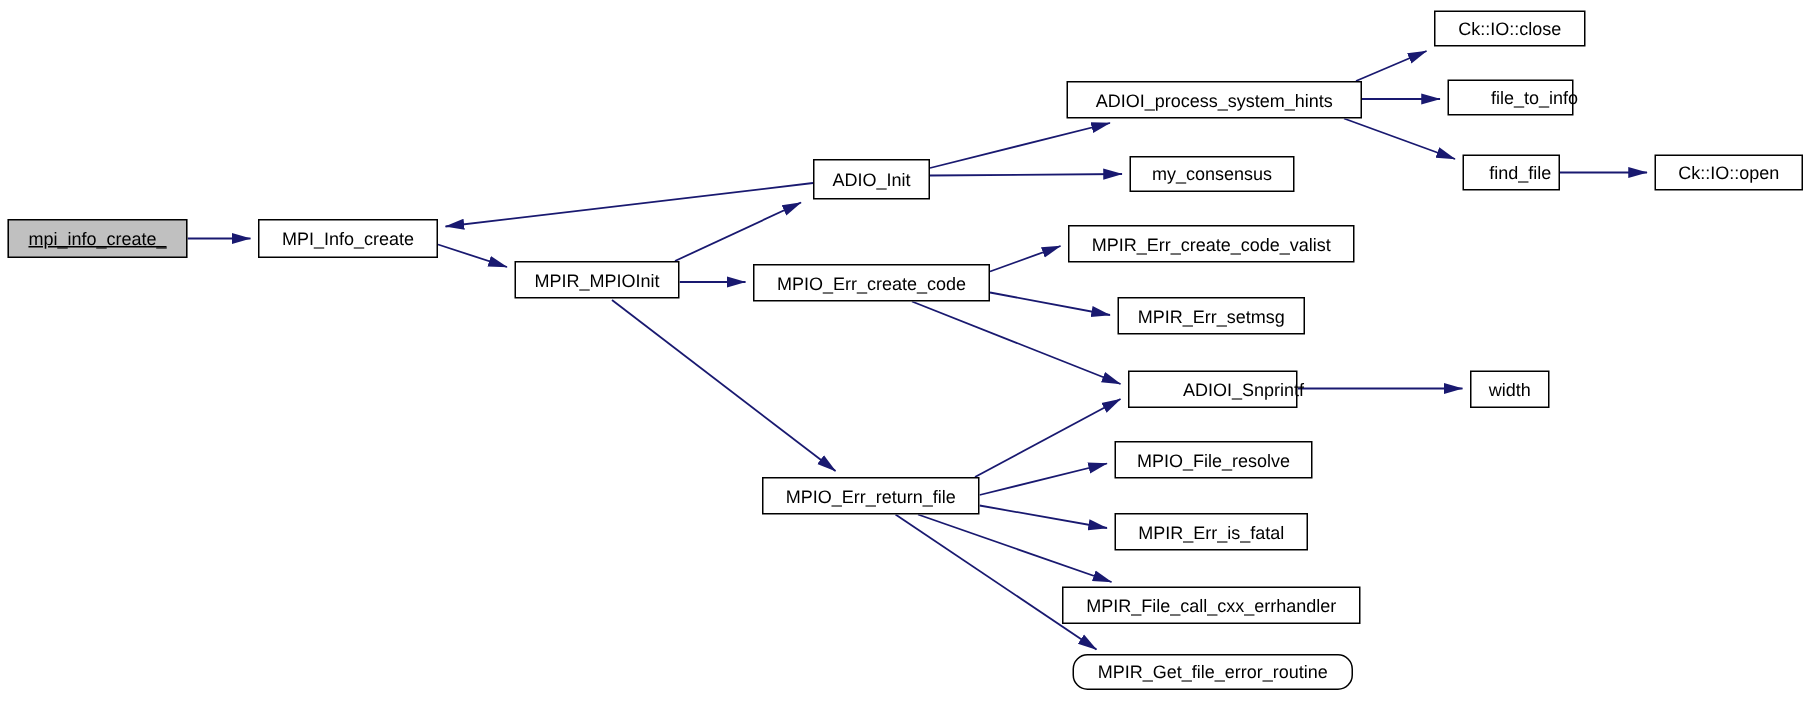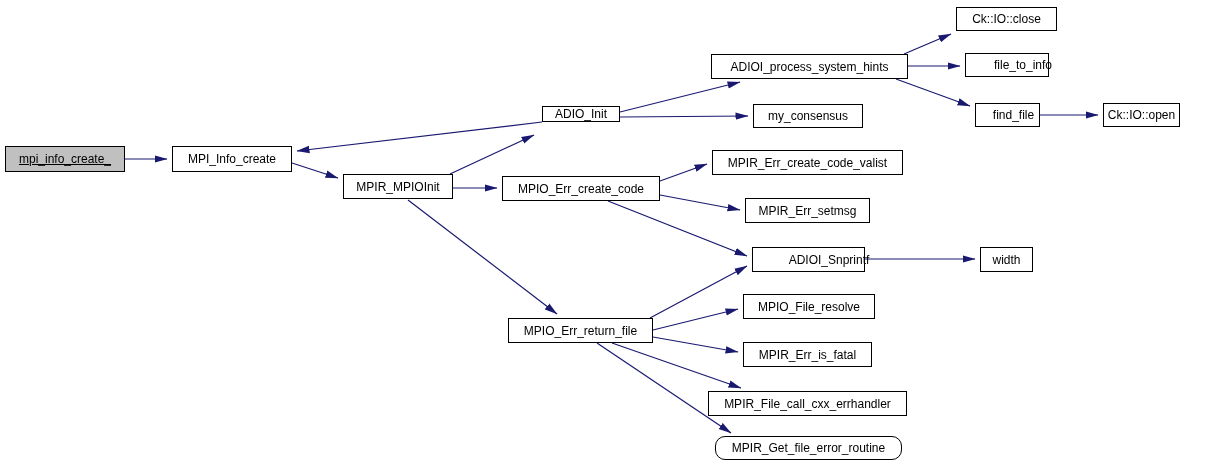--- a/index.html
+++ b/index.html
@@ -70,26 +70,26 @@
       <line x1="650" y1="318" x2="747" y2="266" stroke="#191970" stroke-width="1.2" marker-end="url(#arrow)"></line>
       <line x1="865" y1="259" x2="975" y2="259" stroke="#191970" stroke-width="1.2" marker-end="url(#arrow)"></line>
       <line x1="653" y1="330" x2="738" y2="309" stroke="#191970" stroke-width="1.2" marker-end="url(#arrow)"></line>
       <line x1="653" y1="337" x2="738" y2="352" stroke="#191970" stroke-width="1.2" marker-end="url(#arrow)"></line>
       <line x1="612" y1="343" x2="741" y2="388" stroke="#191970" stroke-width="1.2" marker-end="url(#arrow)"></line>
       <line x1="597" y1="343" x2="731" y2="433" stroke="#191970" stroke-width="1.2" marker-end="url(#arrow)"></line>
     </svg>
 <div class="node root" style="left: 5px; top: 146px; width: 120px; height: 26px; border-color: rgb(0, 0, 0); color: rgb(0, 0, 0); background: rgb(192, 192, 192); text-decoration: underline;">mpi_info_create_</div>
     <div class="node" style="left: 172px; top: 146px; width: 120px; height: 26px; border-color: rgb(0, 0, 0); color: rgb(0, 0, 0); background: rgb(255, 255, 255);">MPI_Info_create</div>
     <div class="node" style="left: 343px; top: 174px; width: 110px; height: 25px; border-color: rgb(0, 0, 0); color: rgb(0, 0, 0); background: rgb(255, 255, 255);">MPIR_MPIOInit</div>
-    <div class="node" style="left: 542px; top: 106px; width: 78px; height: 16px; border-color: rgb(0, 0, 0); color: rgb(0, 0, 0); background: rgb(255, 255, 255);">ADIO_Init</div>
+    <div class="node" style="left: 542px; top: 106px; width: 78px; height: 27px; border-color: rgb(0, 0, 0); color: rgb(0, 0, 0); background: rgb(255, 255, 255);">ADIO_Init</div>
     <div class="node" style="left: 711px; top: 54px; width: 197px; height: 25px; border-color: rgb(0, 0, 0); color: rgb(0, 0, 0); background: rgb(255, 255, 255);">ADIOI_process_system_hints</div>
     <div class="node" style="left: 956px; top: 7px; width: 101px; height: 24px; border-color: rgb(0, 0, 0); color: rgb(0, 0, 0); background: rgb(255, 255, 255);">Ck::IO::close</div>
     <div class="node" style="left: 965px; top: 53px; width: 84px; height: 24px; border-color: rgb(0, 0, 0); color: rgb(0, 0, 0); background: rgb(255, 255, 255); padding-left: 32px;">file_to_info</div>
     <div class="node" style="left: 975px; top: 103px; width: 65px; height: 24px; border-color: rgb(0, 0, 0); color: rgb(0, 0, 0); background: rgb(255, 255, 255); padding-left: 12px;">find_file</div>
-    <div class="node" style="left: 1103px; top: 103px; width: 77px; height: 24px; border-color: rgb(0, 0, 0); color: rgb(0, 0, 0); background: rgb(255, 255, 255);">Ck::IO::open</div>
+    <div class="node" style="left: 1103px; top: 103px; width: 99px; height: 24px; border-color: rgb(0, 0, 0); color: rgb(0, 0, 0); background: rgb(255, 255, 255);">Ck::IO::open</div>
     <div class="node" style="left: 753px; top: 104px; width: 110px; height: 24px; border-color: rgb(0, 0, 0); color: rgb(0, 0, 0); background: rgb(255, 255, 255);">my_consensus</div>
     <div class="node" style="left: 502px; top: 176px; width: 158px; height: 25px; border-color: rgb(0, 0, 0); color: rgb(0, 0, 0); background: rgb(255, 255, 255);">MPIO_Err_create_code</div>
     <div class="node" style="left: 712px; top: 150px; width: 191px; height: 25px; border-color: rgb(0, 0, 0); color: rgb(0, 0, 0); background: rgb(255, 255, 255);">MPIR_Err_create_code_valist</div>
     <div class="node" style="left: 745px; top: 198px; width: 125px; height: 25px; border-color: rgb(0, 0, 0); color: rgb(0, 0, 0); background: rgb(255, 255, 255);">MPIR_Err_setmsg</div>
     <div class="node" style="left: 752px; top: 247px; width: 113px; height: 25px; border-color: rgb(0, 0, 0); color: rgb(0, 0, 0); background: rgb(255, 255, 255); padding-left: 41px;">ADIOI_Snprintf</div>
     <div class="node" style="left: 980px; top: 247px; width: 53px; height: 25px; border-color: rgb(0, 0, 0); color: rgb(0, 0, 0); background: rgb(255, 255, 255);">width</div>
     <div class="node" style="left: 508px; top: 318px; width: 145px; height: 25px; border-color: rgb(0, 0, 0); color: rgb(0, 0, 0); background: rgb(255, 255, 255);">MPIO_Err_return_file</div>
     <div class="node" style="left: 743px; top: 294px; width: 132px; height: 25px; border-color: rgb(0, 0, 0); color: rgb(0, 0, 0); background: rgb(255, 255, 255);">MPIO_File_resolve</div>
     <div class="node" style="left: 743px; top: 342px; width: 129px; height: 25px; border-color: rgb(0, 0, 0); color: rgb(0, 0, 0); background: rgb(255, 255, 255);">MPIR_Err_is_fatal</div>
     <div class="node" style="left: 708px; top: 391px; width: 199px; height: 25px; border-color: rgb(0, 0, 0); color: rgb(0, 0, 0); background: rgb(255, 255, 255);">MPIR_File_call_cxx_errhandler</div>

